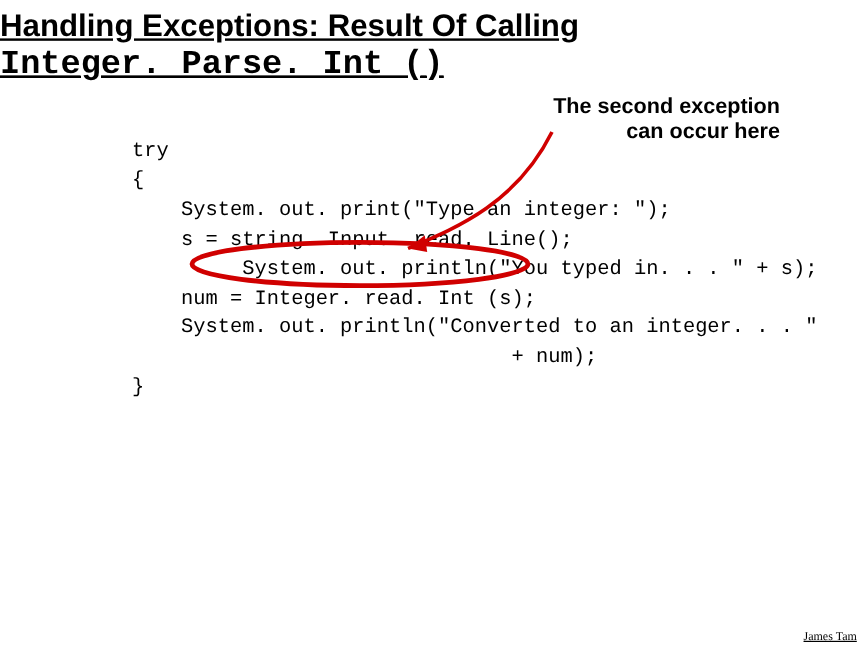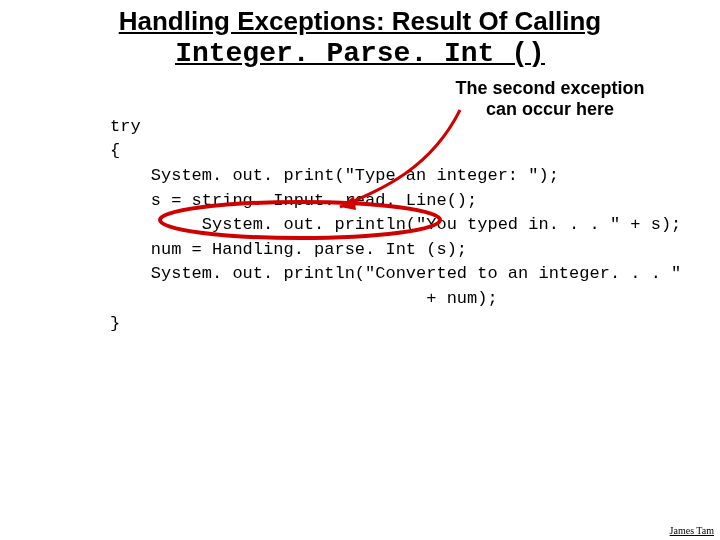--- a/index.html
+++ b/index.html
@@ -6,40 +6,39 @@
     margin: 0;
     padding: 0;
     width: 720px;
     height: 540px;
     background: #fff;
     font-family: Arial, Helvetica, sans-serif;
     position: relative;
     overflow: hidden;
   }
   .title {
-    text-align: center;
     font-weight: 700;
     font-size: 26px;
     text-decoration: underline;
     line-height: 1.2;
     padding-top: 6px;
   }
   .title .mono {
     font-family: "Courier New", Courier, monospace;
     font-size: 28px;
     text-decoration: underline;
   }
   .callout {
     position: absolute;
     right: 70px;
     top: 78px;
     width: 200px;
     font-weight: 700;
     font-size: 18px;
-    text-align: center;
+    text-align: right;
     line-height: 1.15;
   }
   .code {
     font-family: "Courier New", Courier, monospace;
     font-size: 17px;
     line-height: 1.45;
     white-space: pre;
     position: absolute;
     left: 110px;
     top: 90px;
@@ -69,21 +68,21 @@
 </div>
 
 <div class="callout">The second exception can occur here</div>
 
 <div class="code">
 <span>try</span>
 <span>{</span>
 <span>    System. out. print("Type an integer: ");</span>
 <span>    s = string. Input. read. Line();</span>
 <span>         System. out. println("You typed in. . . " + s);</span>
-<span>    num = Handling. parse. Int (s);</span>
+<span>    num = Integer. read. Int (s);</span>
 <span>    System. out. println("Converted to an integer. . . "</span>
 <span>                               + num);</span>
 <span>}</span>
 </div>
 
 <svg class="overlay" width="720" height="540">
   <ellipse cx="300" cy="220" rx="140" ry="18" fill="none" stroke="#d00000" stroke-width="4"></ellipse>
   <path d="M 460 110 C 430 170, 380 190, 340 207" fill="none" stroke="#d00000" stroke-width="3"></path>
   <polygon points="340,207 354,196 356,210" fill="#d00000"></polygon>
 </svg>

